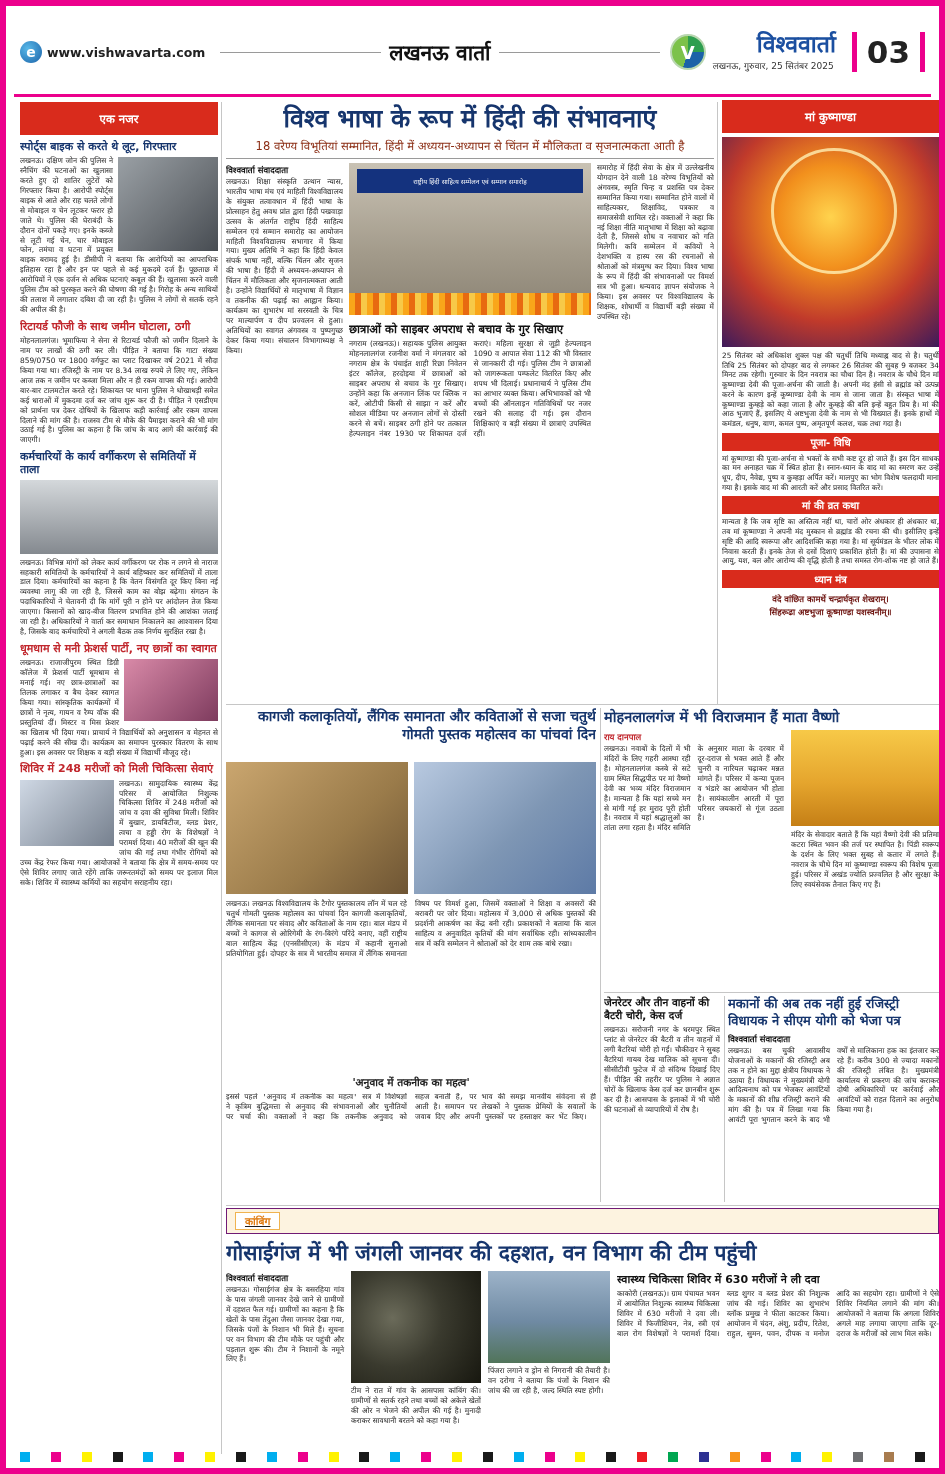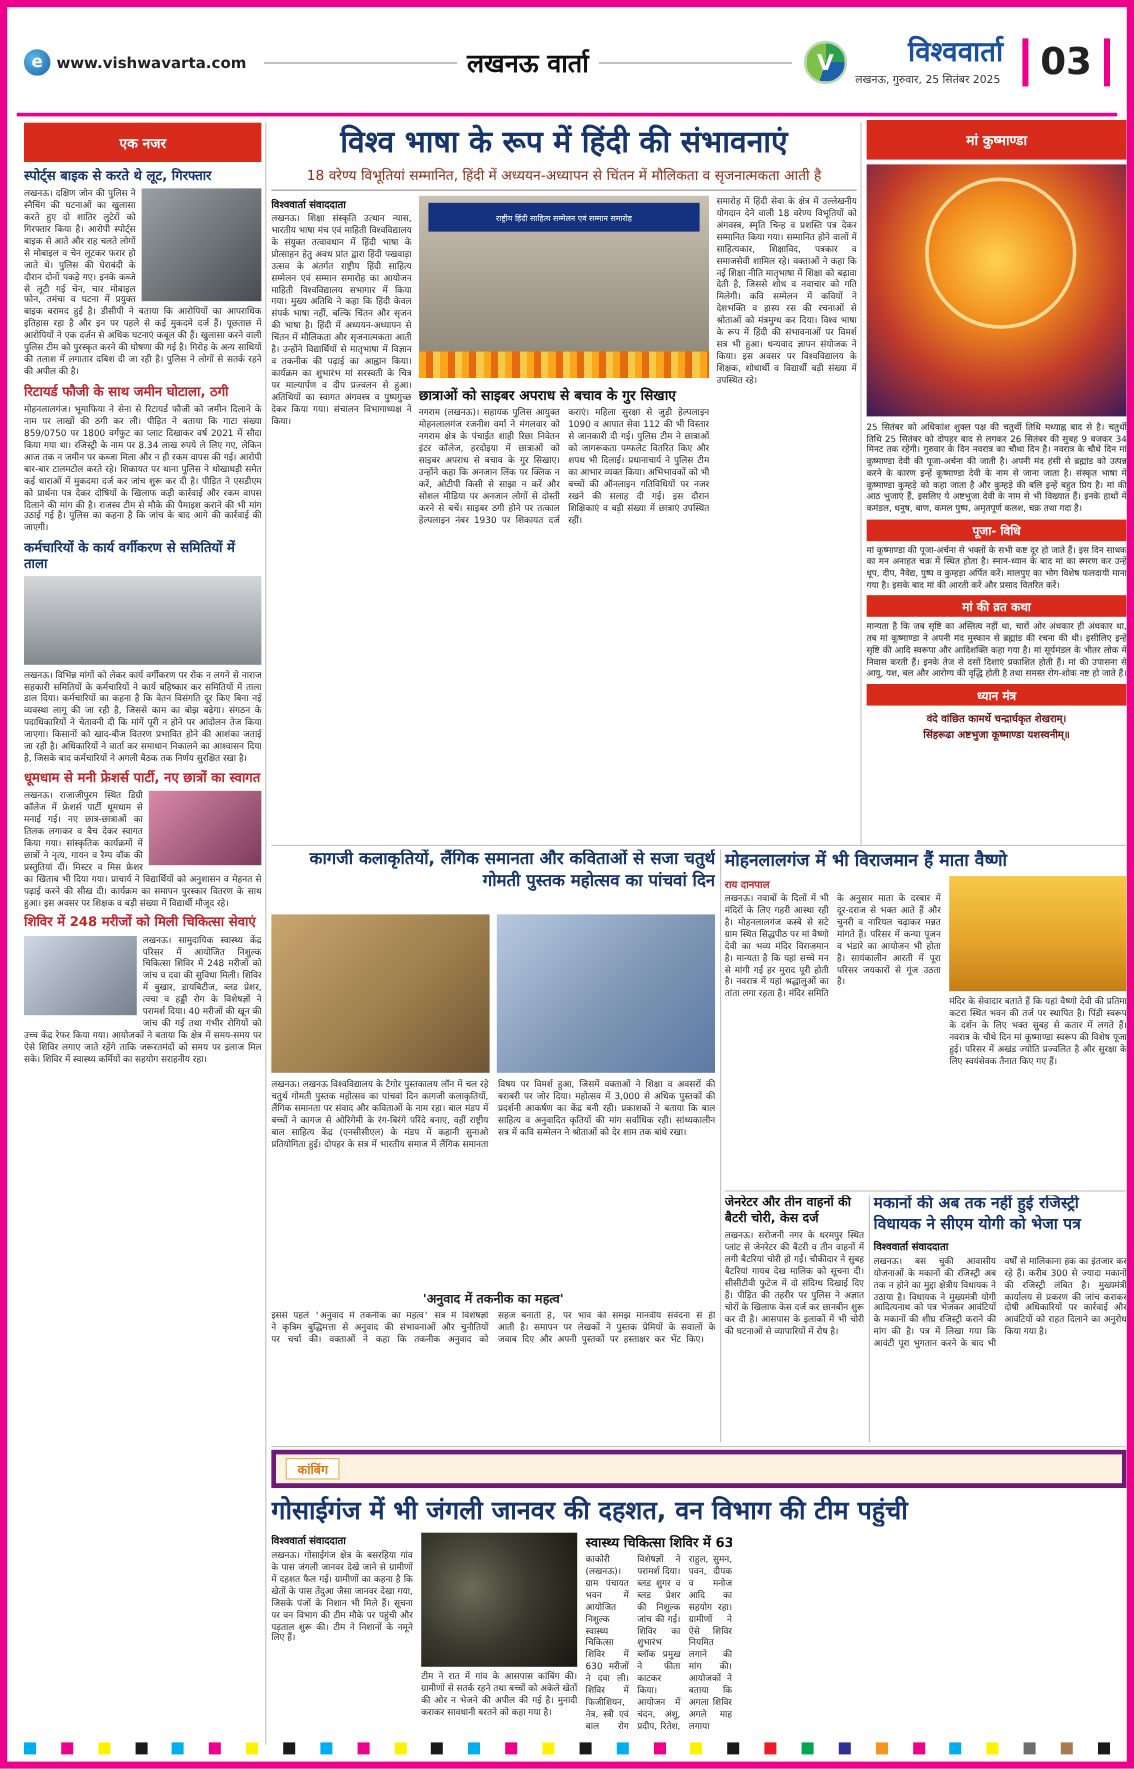--- a/index.html
+++ b/index.html
@@ -89,22 +89,22 @@
   .vx-photo{height:96px;margin-bottom:4px;background:linear-gradient(180deg,#f7c948 0%,#e5a52d 55%,#c57f16 100%);}
   .vx-right p{height:130px;overflow:hidden;}
   
   .battery{position:absolute;left:598px;top:990px;width:116px;height:206px;overflow:hidden;}
   .bt-h{font-size:10.5px;font-weight:bold;color:#111;line-height:1.25;margin-bottom:3px;}
   .registry{position:absolute;left:722px;top:990px;width:211px;height:206px;overflow:hidden;}
   .rg-h{font-size:13px;font-weight:bold;color:var(--headline-navy,#16356d);line-height:1.3;margin-bottom:3px;}
   .rg-body{column-count:2;column-gap:7px;height:130px;overflow:hidden;}
   
   .bottom{position:absolute;left:220px;top:1202px;width:713px;height:246px;overflow:hidden;}
-  .tag-row{display:flex;align-items:center;gap:10px;background:#fdf3e0;border:4px solid #701a75;
-           padding:3px 8px;margin-bottom:4px;}
+  .tag-row{display:flex;align-items:center;gap:10px;background:#fdf3e0;border:1px solid #701a75;
+           padding:3px 8px;margin-bottom:4px;text-decoration:underline;}
   .tag{color:var(--tag-orange,#e07b10);font-weight:bold;font-size:10.5px;background:#fff;
        border:1px solid #f0b350;padding:1px 9px;}
   .strap{color:var(--strap-red,#c1272d);font-weight:bold;font-size:11px;white-space:nowrap;overflow:hidden;}
   .b-h{font-size:21px;font-weight:bold;color:var(--headline-navy,#16356d);white-space:nowrap;overflow:hidden;margin:2px 0 5px;}
   .b-grid{display:grid;grid-template-columns:118px 130px 122px 1fr;gap:7px;height:178px;overflow:hidden;}
   .b-ph1{height:112px;margin-bottom:3px;background:radial-gradient(circle at 32% 42%,#6b6b5a 0%,#3a3a2e 45%,#17170f 100%);}
   .b-ph2{height:92px;margin-bottom:3px;background:linear-gradient(180deg,#9db3c9 0%,#6f8aa3 55%,#51745a 100%);}
   .camp-h{font-size:11px;font-weight:bold;color:#111;margin-bottom:3px;white-space:nowrap;overflow:hidden;}
   .camp-body{column-count:3;column-gap:7px;height:150px;overflow:hidden;}
   
@@ -252,20 +252,24 @@
     <div class="b-grid">
       <div>
         <div class="byline">विश्ववार्ता संवाददाता</div>
         <p class="body">लखनऊ। गोसाईगंज क्षेत्र के बसरहिया गांव के पास जंगली जानवर देखे जाने से ग्रामीणों में दहशत फैल गई। ग्रामीणों का कहना है कि खेतों के पास तेंदुआ जैसा जानवर देखा गया, जिसके पंजों के निशान भी मिले हैं। सूचना पर वन विभाग की टीम मौके पर पहुंची और पड़ताल शुरू की। टीम ने निशानों के नमूने लिए हैं।</p>
       </div>
       <div>
         <div class="ph b-ph1"></div>
         <p class="body">टीम ने रात में गांव के आसपास कांबिंग की। ग्रामीणों से सतर्क रहने तथा बच्चों को अकेले खेतों की ओर न भेजने की अपील की गई है। मुनादी कराकर सावधानी बरतने को कहा गया है।</p>
       </div>
       <div>
+        <div class="ph b-ph2"></div>
+        <p class="body">पिंजरा लगाने व ड्रोन से निगरानी की तैयारी है। वन दरोगा ने बताया कि पंजों के निशान की जांच की जा रही है, जल्द स्थिति स्पष्ट होगी।</p>
+      </div>
+      <div>
         <h3 class="camp-h">स्वास्थ्य चिकित्सा शिविर में 630 मरीजों ने ली दवा</h3>
         <p class="body camp-body">काकोरी (लखनऊ)। ग्राम पंचायत भवन में आयोजित निशुल्क स्वास्थ्य चिकित्सा शिविर में 630 मरीजों ने दवा ली। शिविर में फिजीशियन, नेत्र, स्त्री एवं बाल रोग विशेषज्ञों ने परामर्श दिया। ब्लड शुगर व ब्लड प्रेशर की निशुल्क जांच की गई। शिविर का शुभारंभ ब्लॉक प्रमुख ने फीता काटकर किया। आयोजन में चंदन, अंशु, प्रदीप, रितेश, राहुल, सुमन, पवन, दीपक व मनोज आदि का सहयोग रहा। ग्रामीणों ने ऐसे शिविर नियमित लगाने की मांग की। आयोजकों ने बताया कि अगला शिविर अगले माह लगाया जाएगा ताकि दूर-दराज के मरीजों को लाभ मिल सके।</p>
       </div>
     </div>
   </section>
 
   <div class="vrule" style="left:215px;top:96px;height:1352px;"></div>
   <div class="vrule" style="left:711px;top:96px;height:602px;"></div>
   <div class="vrule" style="left:594px;top:702px;height:494px;"></div>
   <div class="vrule" style="left:718px;top:990px;height:206px;"></div>

